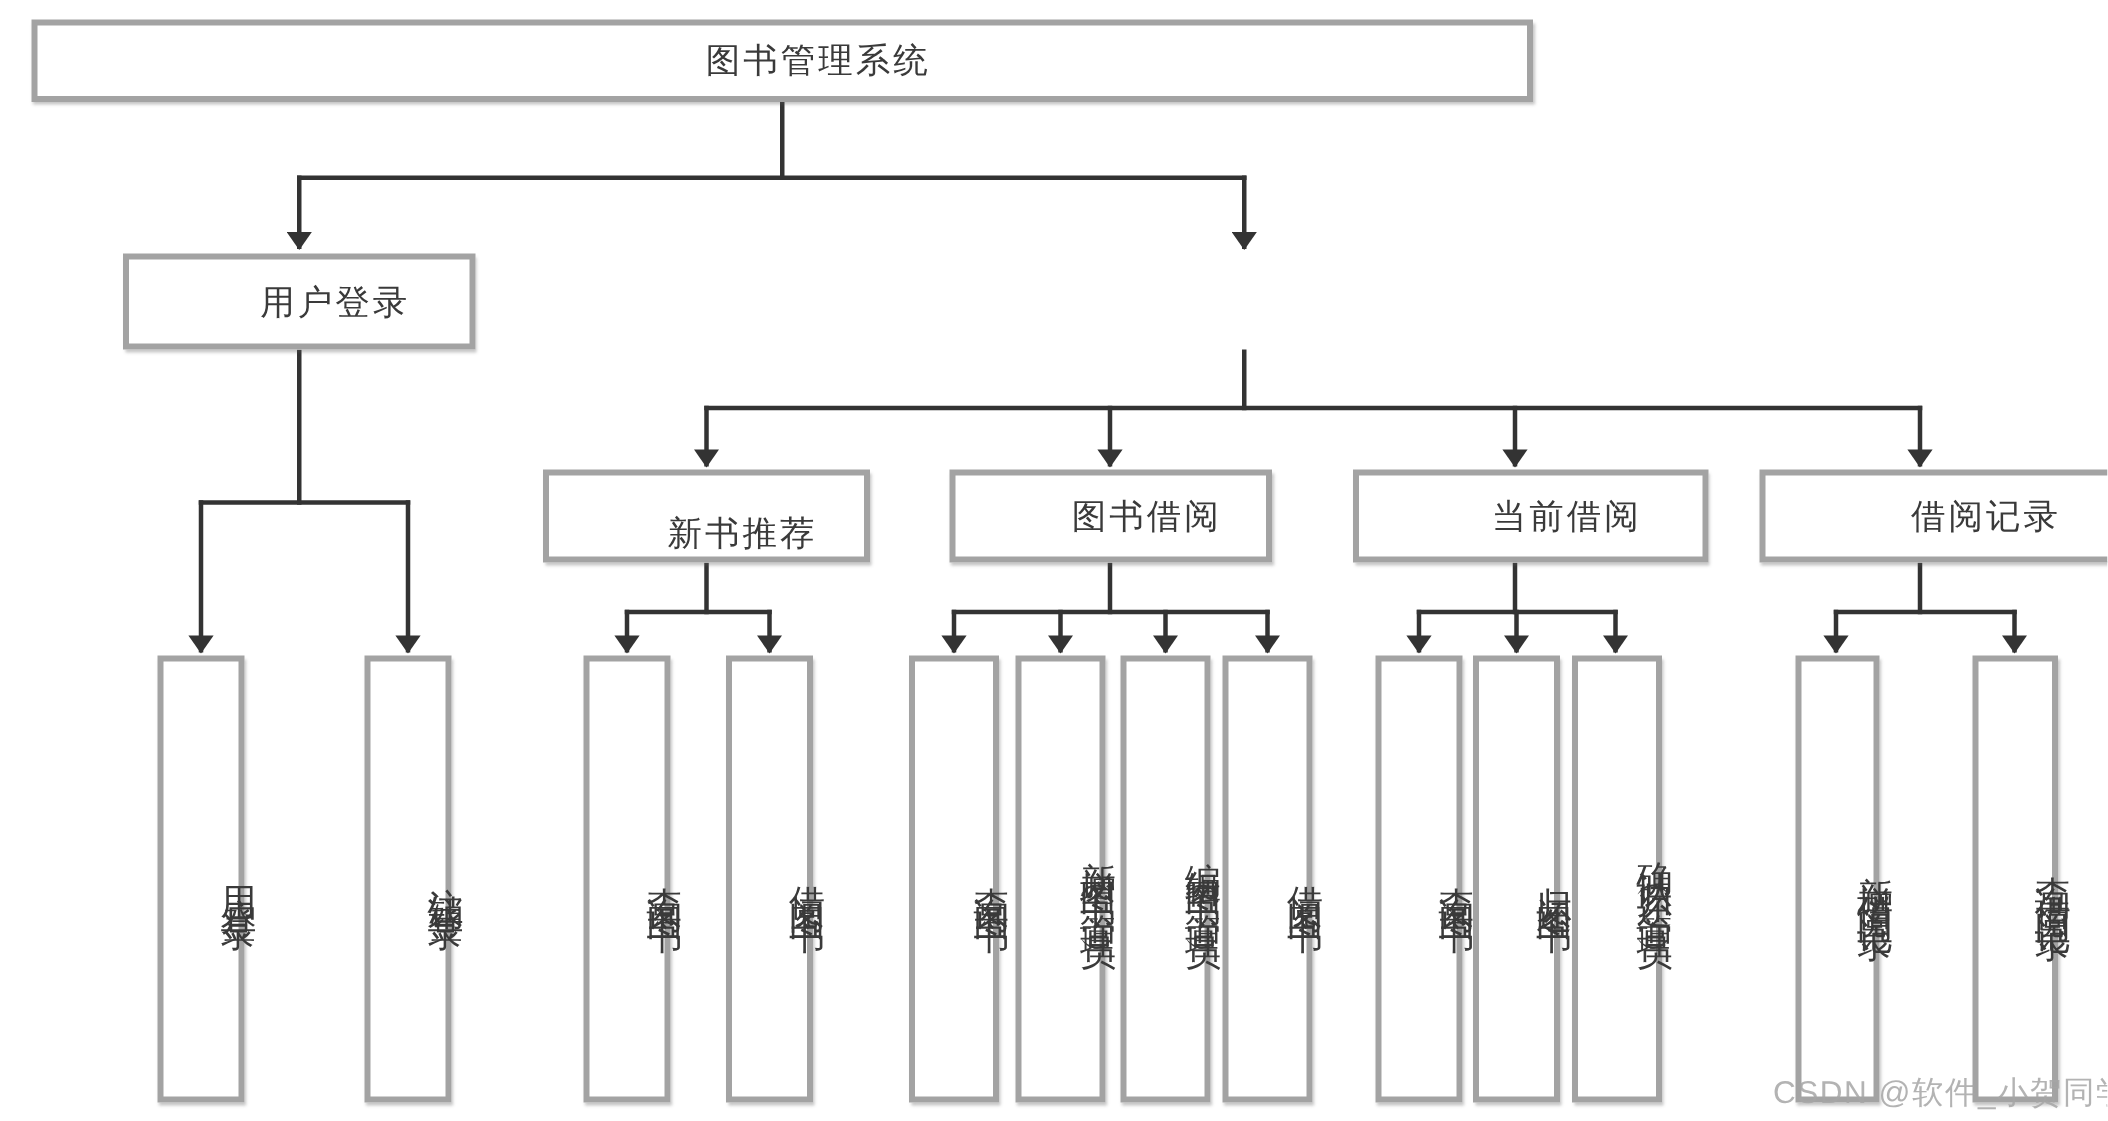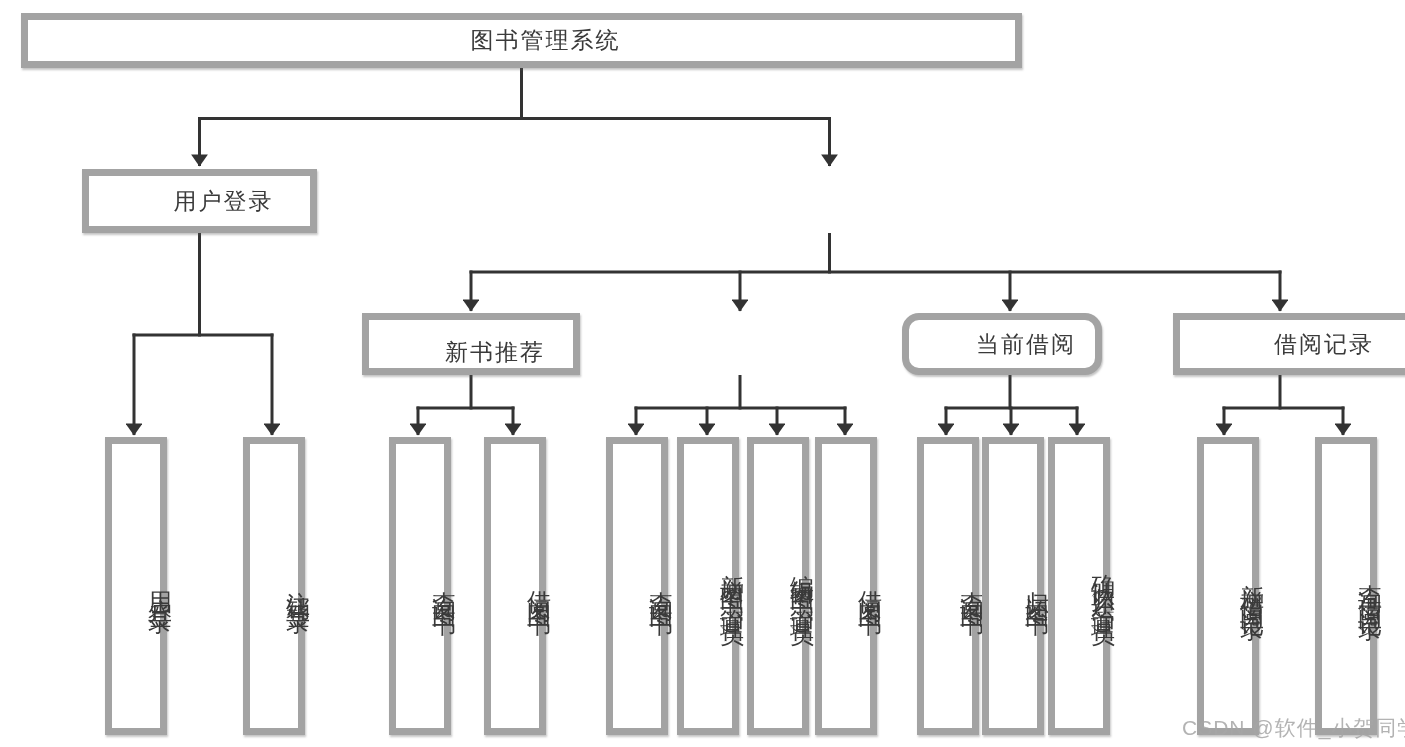--- a/index.html
+++ b/index.html
@@ -23,21 +23,21 @@
     left: 0;
     top: 0;
     width: 1405px;
     height: 747px;
     pointer-events: none;
   }
   .box {
     position: absolute;
     box-sizing: border-box;
     background: #ffffff;
-    border: 7px solid #a3a3a3;
+    border: 4px solid #a3a3a3;
     display: flex;
     align-items: center;
     justify-content: center;
     box-shadow: 1px 2px 2px rgba(90,90,90,0.35);
     z-index: 2;
     padding-left: 48px;
   }
   .hlabel {
     font-size: 23px;
     letter-spacing: 2px;
@@ -126,21 +126,24 @@
     <span class="hlabel">图书管理系统</span>
   </div>
 
   <div class="box lvl2" style="left:82px;">
     <span class="hlabel">用户登录</span>
   </div>
 
   <div class="box lvl3" style="left:362px;width:218px;align-items:flex-end;">
     <span class="hlabel">新书推荐</span>
   </div>
-  <div class="box lvl3" style="left:902px;width:200px;border-radius:17px;">
+  <div class="box lvl3" style="left:633px;width:215px;">
+    <span class="hlabel">图书借阅</span>
+  </div>
+  <div class="box lvl3" style="left:902px;width:237px;">
     <span class="hlabel">当前借阅</span>
   </div>
   <div class="box lvl3" style="left:1173px;width:254px;">
     <span class="hlabel">借阅记录</span>
   </div>
 
   <div class="box leaf" style="left:105px;width:58px;">
     <span class="vlabel">用户登录</span>
   </div>
   <div class="box leaf" style="left:243px;width:58px;">

